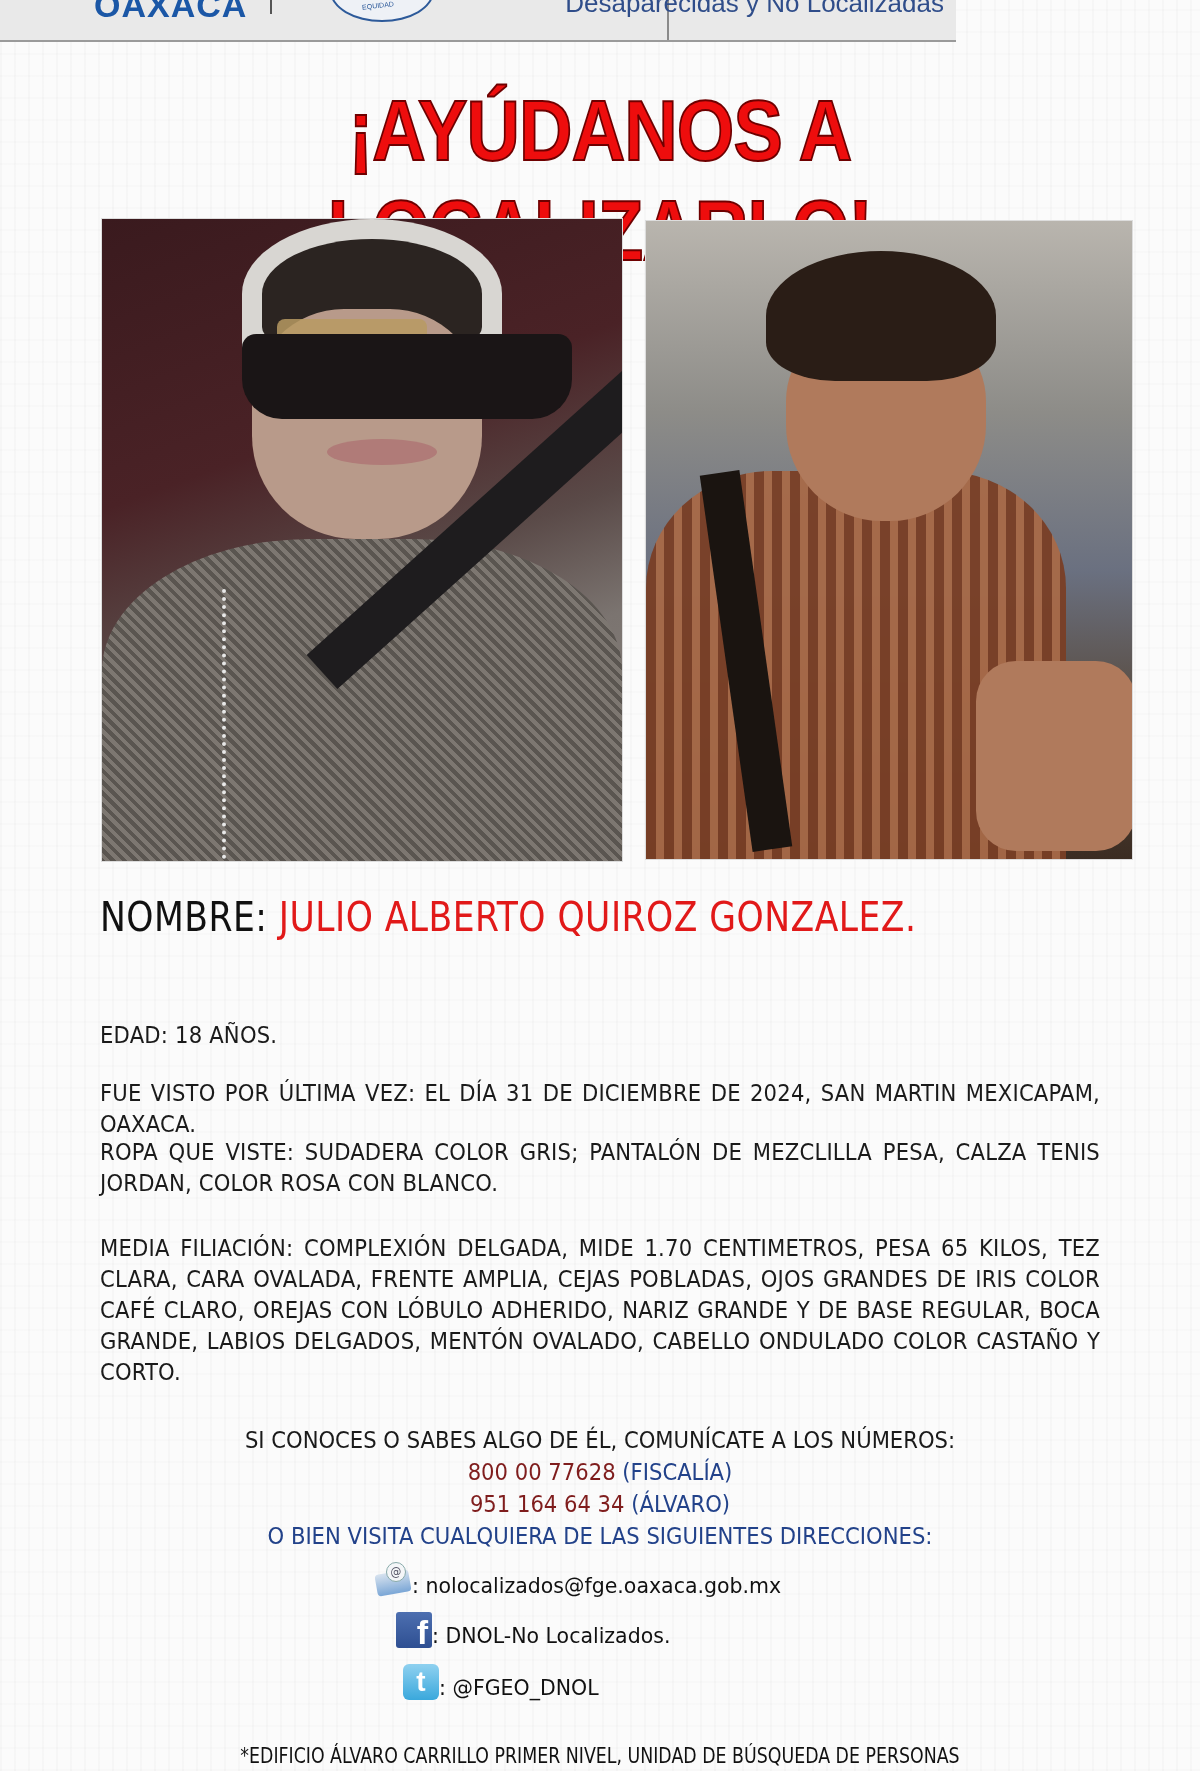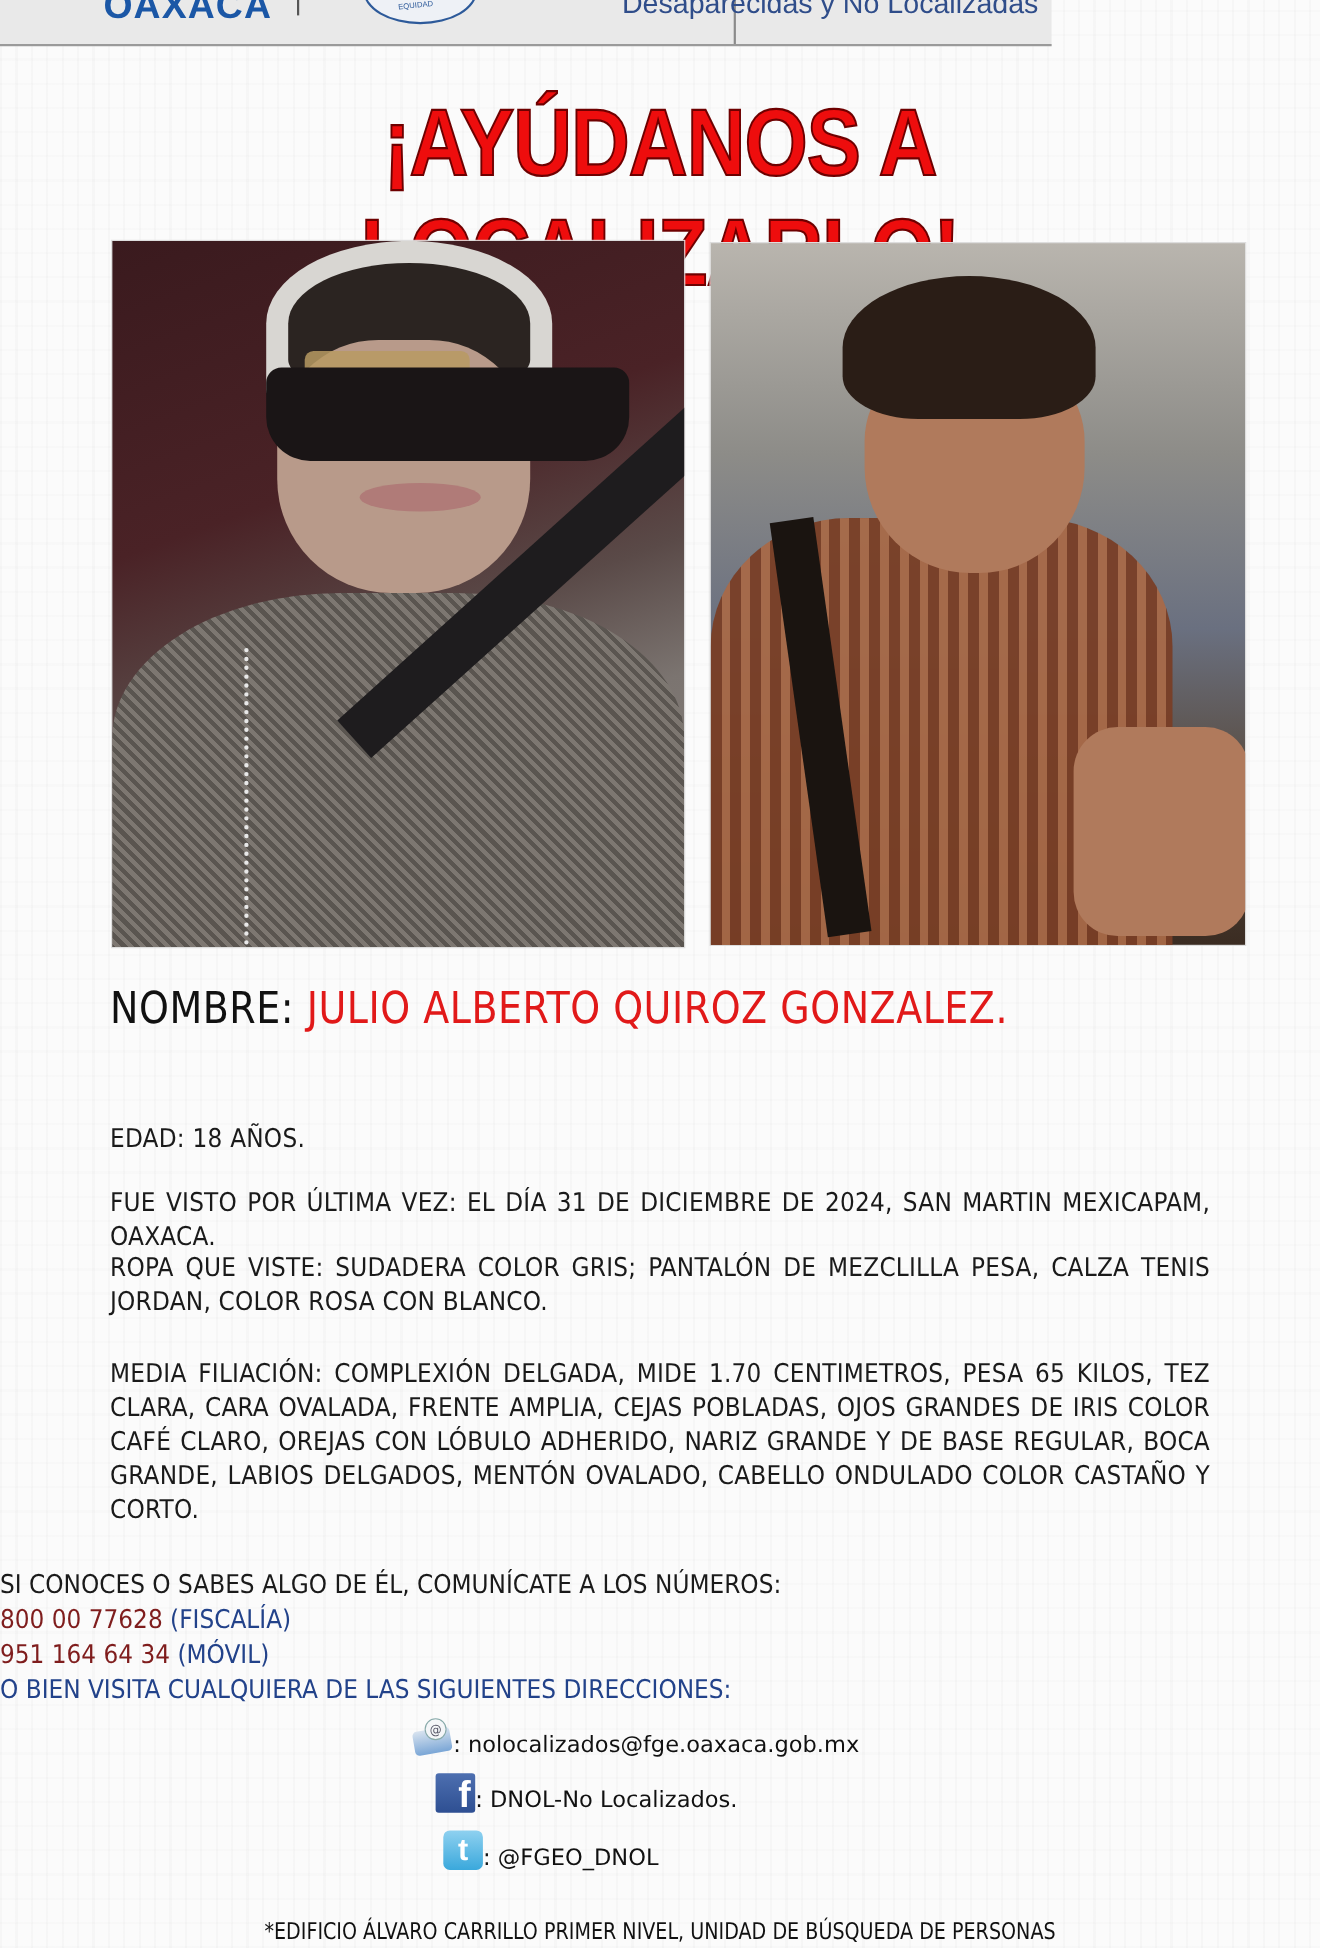--- a/index.html
+++ b/index.html
@@ -79,21 +79,21 @@
   }
   .nombre .val { color: #e11919; }
   .para {
     position: absolute; left: 100px; width: 1000px; font-size: 23.5px; line-height: 31px;
     color: #1a1a1a; text-align: justify; letter-spacing: 0.2px;
   }
   .edad { top: 1000px; margin-top: 20px; }
   .visto { top: 1078px; }
   .ropa { top: 1137px; }
   .media { top: 1233px; }
-  .contact-block { position: absolute; left: 0; top: 1424px; width: 1200px; text-align: left; font-size: 23.5px; line-height: 32px; }
+  .contact-block { position: absolute; left: 0; top: 1424px; width: 1200px; text-align: center; font-size: 23.5px; line-height: 32px; }
   .contact-block .dark { color: #1a1a1a; }
   .contact-block .red { color: #7f1d1d; }
   .contact-block .blue { color: #22428a; }
   .social-row { position: absolute; display: flex; align-items: flex-end; }
   .social-text { font-family: "DejaVu Sans", sans-serif; font-size: 20.5px; color: #111; text-align: center; }
   .ico-mail { width: 38px; height: 36px; position: relative; }
   .ico-mail .env { position: absolute; left: 2px; top: 10px; width: 34px; height: 22px; background: linear-gradient(180deg,#d8e3ef,#7aa6d6); border-radius: 4px; transform: rotate(-10deg); }
   .ico-mail .at { position: absolute; left: 12px; top: 0; width: 18px; height: 18px; border-radius: 50%; background: #f4f6f8; border: 1px solid #8aa; font-size: 12px; line-height: 18px; text-align: center; color: #556; }
   .ico-fb { width: 36px; height: 36px; background: linear-gradient(180deg,#4d6fb0,#2e4f92); border-radius: 3px; color: #fff; font-family: "Liberation Sans", sans-serif; font-weight: bold; font-size: 34px; line-height: 40px; text-align: right; padding-right: 4px; box-sizing: border-box; overflow: hidden; }
   .ico-tw { width: 36px; height: 36px; background: linear-gradient(180deg,#8fd1f0,#3aa8dc); border-radius: 6px; color: #fff; font-family: "Liberation Sans", sans-serif; font-weight: bold; font-size: 28px; line-height: 36px; text-align: center; }
@@ -148,21 +148,21 @@
 <div class="para media">MEDIA FILIACIÓN: COMPLEXIÓN DELGADA, MIDE 1.70 CENTIMETROS, PESA 65 KILOS, TEZ CLARA, CARA OVALADA, FRENTE AMPLIA, CEJAS POBLADAS, OJOS GRANDES DE IRIS COLOR CAFÉ CLARO, OREJAS CON LÓBULO ADHERIDO, NARIZ GRANDE Y DE BASE REGULAR, BOCA GRANDE, LABIOS DELGADOS, MENTÓN OVALADO, CABELLO ONDULADO COLOR CASTAÑO Y CORTO.</div>
 
 <div class="contact-block">
   <div class="dark">SI CONOCES O SABES ALGO DE ÉL, COMUNÍCATE A LOS NÚMEROS:</div>
   <div>
     <span class="red">800 00 77628</span>
     <span class="blue">(FISCALÍA)</span>
   </div>
   <div>
     <span class="red">951 164 64 34</span>
-    <span class="blue">(MÓVIL)</span>
+    <span class="blue">(ÁLVARO)</span>
   </div>
   <div class="blue">O BIEN VISITA CUALQUIERA DE LAS SIGUIENTES DIRECCIONES:</div>
 </div>
 
 <div class="social-row" style="left:374px; top:1562px;">
   <div class="ico-mail">
       <div class="env"></div>
       <div class="at">@</div>
     </div>
   <span class="social-text">: nolocalizados@fge.oaxaca.gob.mx</span>

